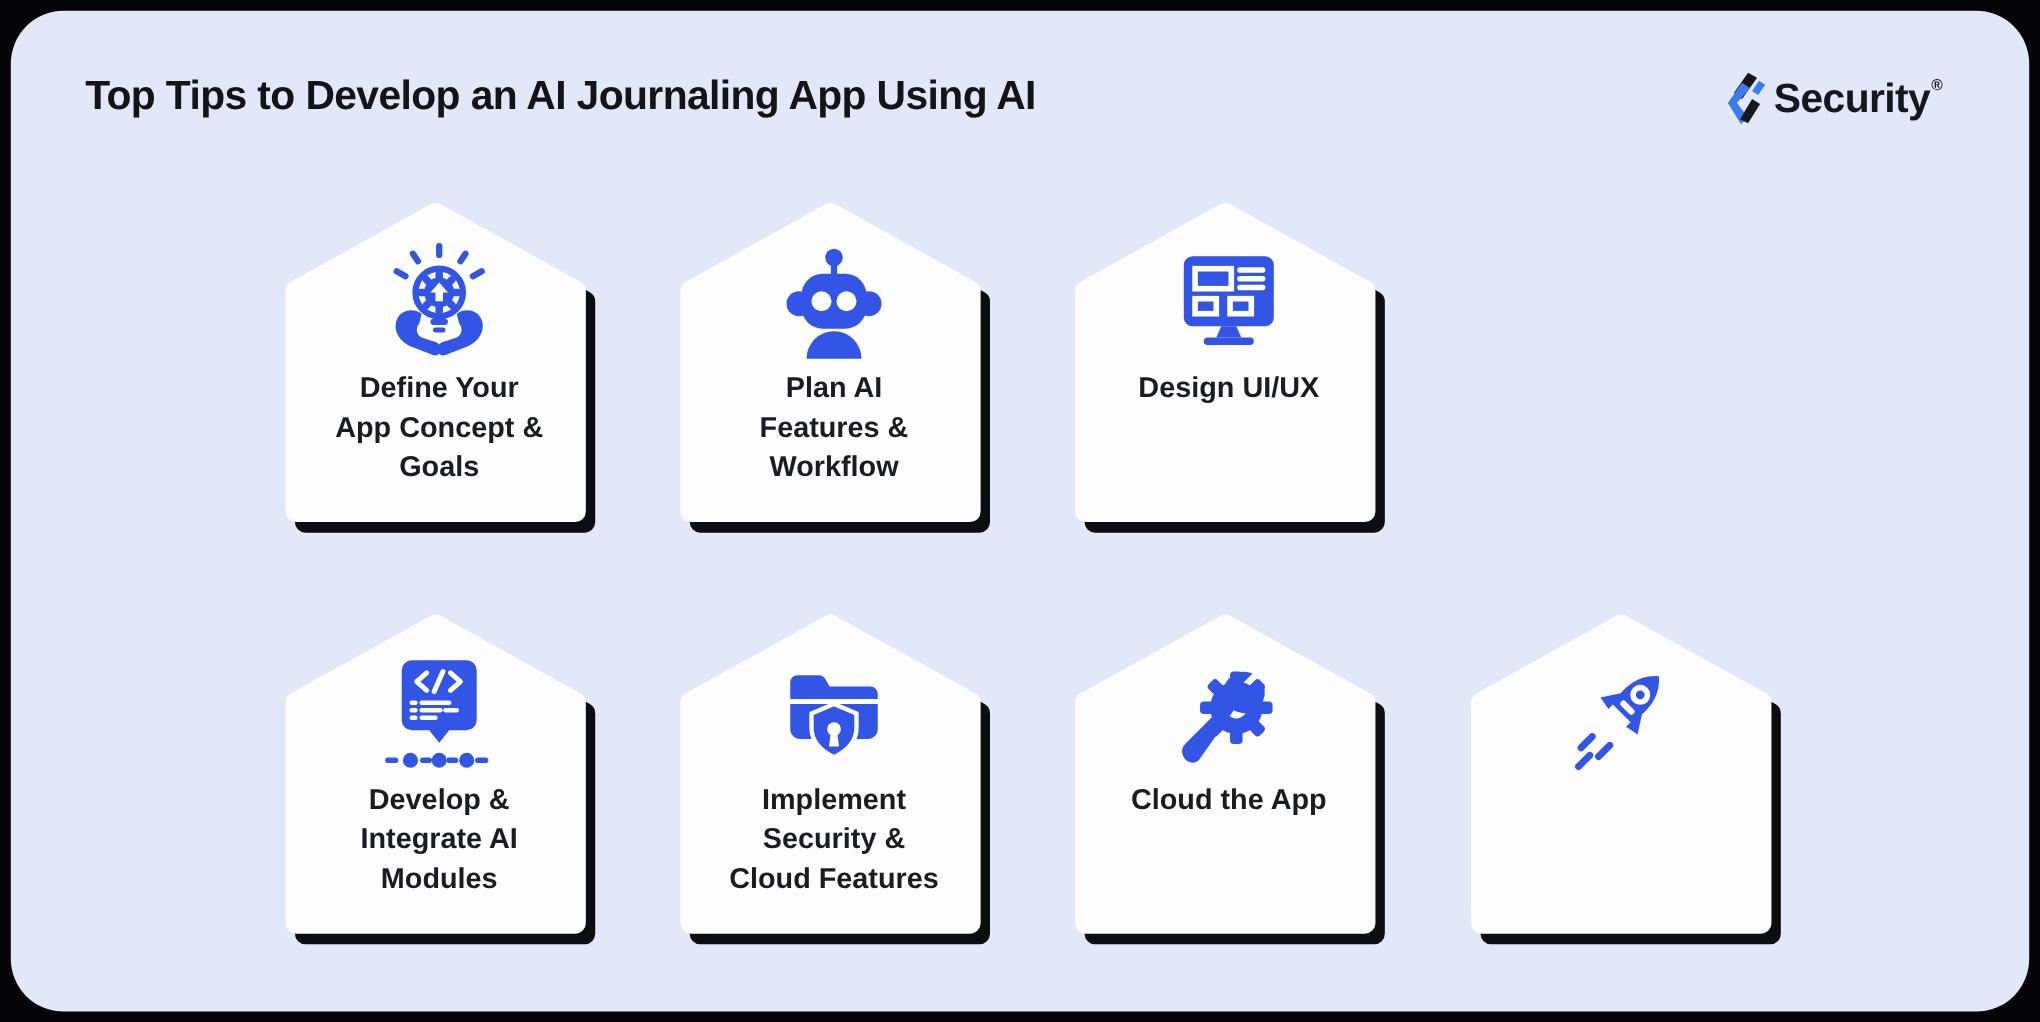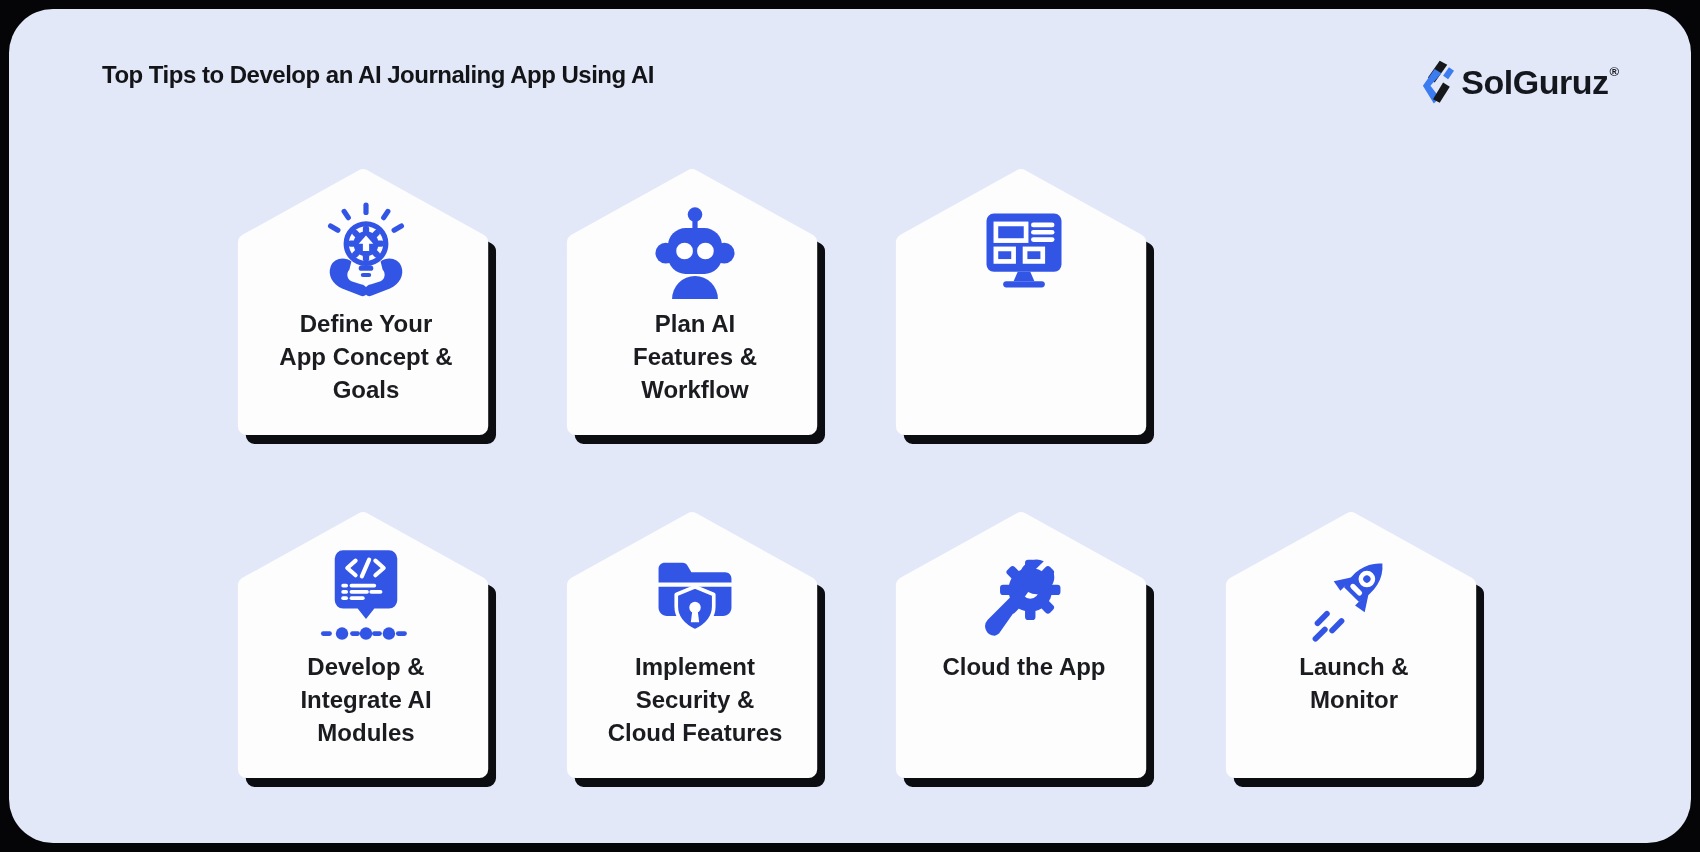--- a/index.html
+++ b/index.html
@@ -6,21 +6,21 @@
   body{
     width:1700px;height:852px;position:relative;background:#050507;
     font-family:"Liberation Sans", sans-serif;overflow:hidden;
   }
   .panel{
     position:absolute;left:9px;top:9px;right:9px;bottom:9px;
     background:#e3e8f9;border-radius:44px;
   }
   .page-title{
     position:absolute;left:62px;top:52px;
-    font-size:24px;font-weight:bold;color:#131417;letter-spacing:-0.5px;margin-left:31px;
+    font-size:34px;font-weight:bold;color:#131417;letter-spacing:-0.5px;
   }
   .brand{
     position:absolute;right:72px;top:50px;display:flex;align-items:center;gap:7px;
   }
   .brand-mark{width:37px;height:47px;display:block;}
   .brand-name{font-size:34px;font-weight:bold;color:#15171e;letter-spacing:-0.5px;}
   .brand-reg{font-size:13px;font-weight:bold;color:#15171e;vertical-align:18px;margin-left:1px;}
   .card{
     position:absolute;width:262px;height:286px;
   }
@@ -55,21 +55,21 @@
   <div class="page-title">Top Tips to Develop an AI Journaling App Using AI</div>
 
   <div class="brand">
     <svg class="brand-mark" viewBox="0 0 44 52">
       <path d="M27,0 L36,5 L21,26 L13,20 Z" fill="#16181c"></path>
       <path d="M38,8 L44,12 L37,22 L31,18 Z" fill="#3b7df0"></path>
       <path d="M21,10 L29,15 L16,30 L27,44 L20,51 L7,30 Z" fill="#3b7df0"></path>
       <path d="M31,26 L39,31 L27,50 L19,46 Z" fill="#16181c"></path>
     </svg>
     <div>
-      <span class="brand-name">SolGuruz</span><span class="brand-reg">®</span>
+      <span class="brand-name">Security</span><span class="brand-reg">®</span>
     </div>
   </div>
 
   <div class="card c1 r1">
     <svg class="card-shape" viewBox="0 0 268 290">
         <use href="#house-shape"></use>
       </svg>
     <span class="card-icon">
       <svg viewBox="0 0 96 96">
         <g stroke="#3355e5" stroke-width="5" stroke-linecap="round">
@@ -152,20 +152,21 @@
           <line x1="57" y1="23" x2="75" y2="23"></line>
           <line x1="57" y1="30" x2="75" y2="30"></line>
           <line x1="57" y1="37" x2="75" y2="37"></line>
           <rect x="21" y="46" width="17" height="12"></rect>
           <rect x="49" y="46" width="17" height="12"></rect>
         </g>
         <path d="M42,68 h12 l4,9 h-20 Z" fill="#3355e5"></path>
         <rect x="28" y="77" width="40" height="6" rx="3" fill="#3355e5"></rect>
       </svg>
     </span>
+    <div class="card-label">Design UI/UX</div>
   </div>
 
 
   <div class="card c1 r2">
     <svg class="card-shape" viewBox="0 0 268 290">
         <use href="#house-shape"></use>
       </svg>
     <span class="card-icon">
       <svg viewBox="0 0 96 96">
         <path d="M26,6 h44 a8,8 0 0 1 8,8 v40 a8,8 0 0 1 -8,8 H56 l-8,10 l-8,-10 H26 a8,8 0 0 1 -8,-8 V14 a8,8 0 0 1 8,-8 Z" fill="#3355e5"></path>
@@ -273,17 +274,15 @@
           <circle cy="-9" r="3.5" fill="#3355e5"></circle>
           <rect x="-7" y="3" width="14" height="5" rx="2.5" fill="#fff"></rect>
         </g>
         <g stroke="#3355e5" stroke-width="5.5" stroke-linecap="round">
           <line x1="13" y1="76" x2="22" y2="67"></line>
           <line x1="27" y1="83" x2="36" y2="74"></line>
           <line x1="11" y1="91" x2="20" y2="82"></line>
         </g>
       </svg>
     </span>
-    <div class="card-label">Launch &amp;
-Monitor</div>
   </div>
 
 </div>
 
 </body></html>

